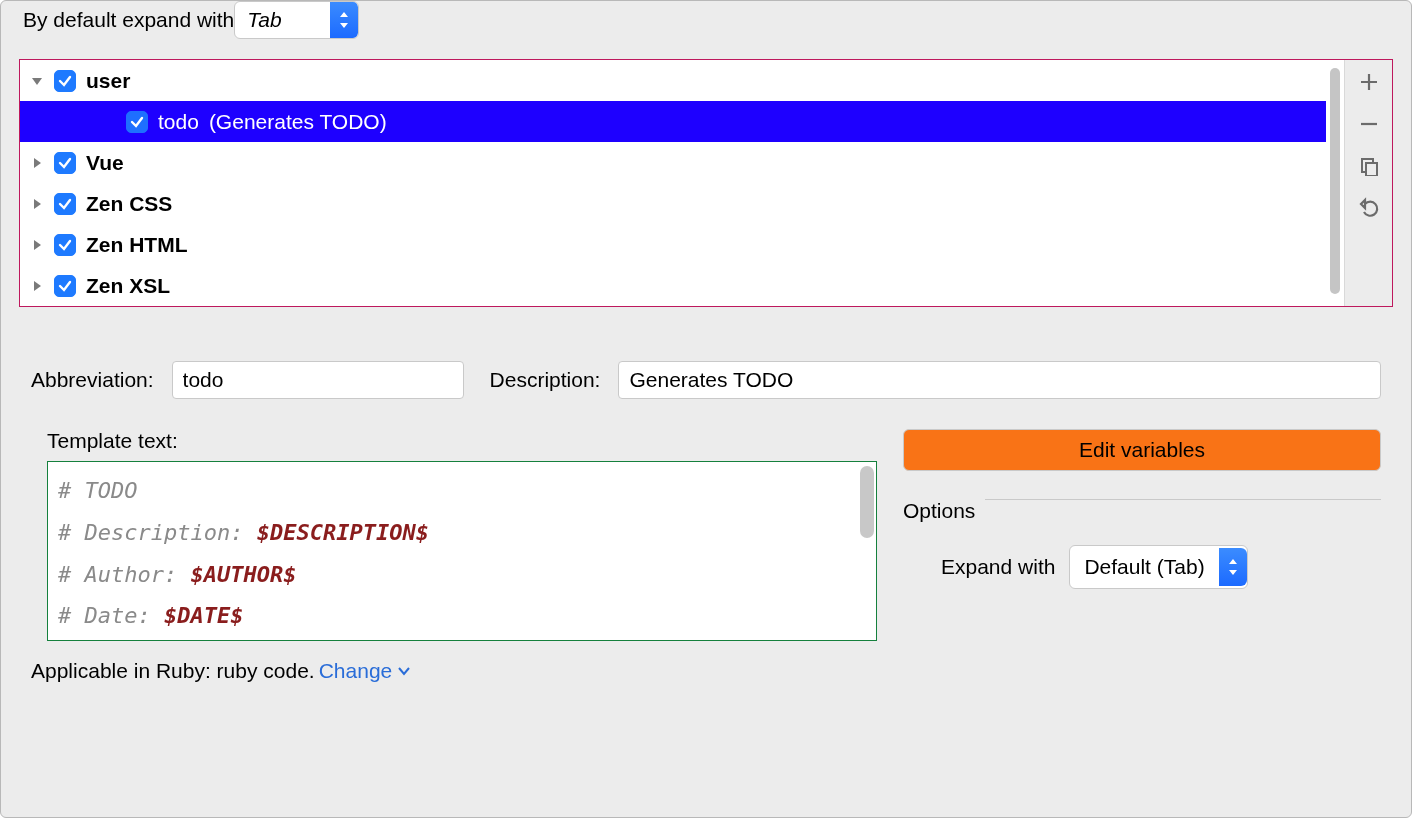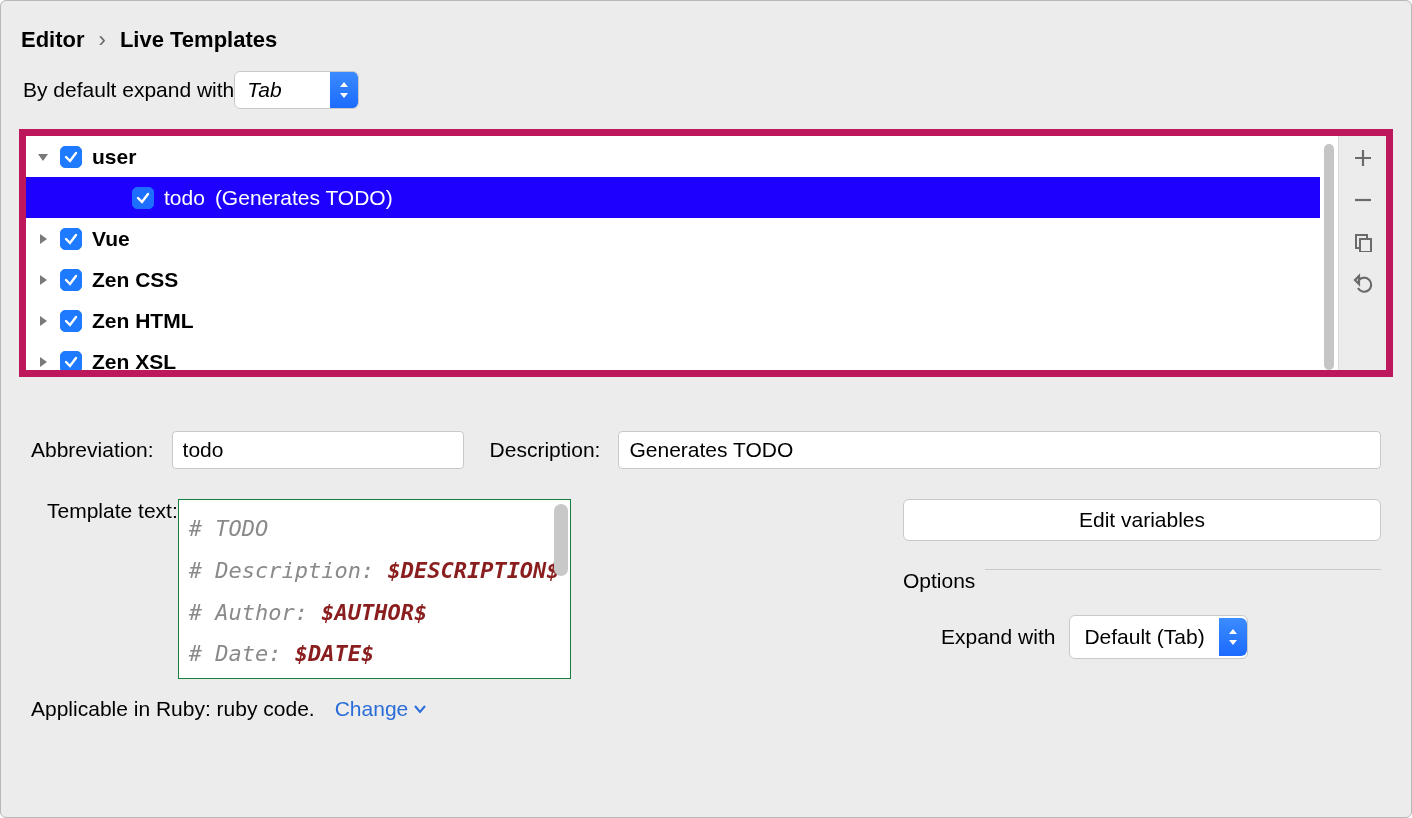--- a/index.html
+++ b/index.html
@@ -53,21 +53,21 @@
       border-left: none;
       display: flex;
       align-items: center;
       justify-content: center;
       border-radius: 0 6px 6px 0;
     }
     .chevpair svg { display:block; }
     .tree-area {
       display: flex;
       margin: 0 18px;
-      border: 7px solid #be185d;
+      border: 1px solid #be185d;
       background: #fff;
       height: 248px;
     }
     .tree {
       flex: 1;
       overflow: hidden;
       position: relative;
     }
     .tree-scrollbar {
       width: 18px;
@@ -143,21 +143,21 @@
       font-size: 21px;
       font-family: inherit;
     }
     .abbrev-input { width: 292px; }
     .desc-input { flex: 1; }
     .form-row2 {
       display: flex;
       gap: 26px;
       padding: 30px 30px 0 30px;
     }
-    .left-col { flex: 1; display:flex; flex-direction:row;padding-left:16px;}
+    .left-col { flex: 1; display:flex; flex-direction:column;padding-left:16px;}
     .right-col { width: 478px; display:flex; flex-direction:column; }
     .label2 { font-size: 21px; margin-bottom: 8px; }
     .textarea-wrap {
       position: relative;
       border: 1px solid #15803d;
       background: #fff;
       height: 180px;
       font-family: "Menlo", "Consolas", monospace;
       font-size: 22px;
       font-style: italic;
@@ -168,21 +168,21 @@
     }
     .textarea-wrap .var { color: #8a1d1d; font-weight: 700; }
     .ta-scrollbar {
       position: absolute;
       right: 2px; top: 4px;
       width: 14px; height: 72px;
       background: #c8c8c8;
       border-radius: 7px;
     }
     .btn {
-      background: #ffffff;
+      background: #f97316;
       border: 1px solid #c9c9c9;
       border-radius: 6px;
       height: 42px;
       font-size: 21px;
       display: flex;
       align-items: center;
       justify-content: center;
       cursor: pointer;
     }
     .options-hdr {
@@ -224,34 +224,29 @@
       gap: 14px;
       margin-top: 22px;
       padding-left: 56px;
       font-size: 21px;
     }
     .applicable {
       padding: 18px 30px 0 30px;
       font-size: 21px;
       display: flex;
       align-items: center;
-      gap: 20px;
+      gap: 4px;
     }
     .change-link { color: #2a6dd8; display:inline-flex; align-items:center; gap:6px; cursor:pointer;}
   </style>
 </head>
 <body>
 
 <div class="panel">
 
-  <div class="breadcrumb">
-    <b>Editor</b>
-    <span class="bc-sep">›</span>
-    <b>Live Templates</b>
-  </div>
 
   <div class="row-expand">
     <span>By default expand with</span>
     <div class="select-wrap">
       <span class="sel-text">Tab</span>
       <span class="sel-btn chevpair">
         <svg width="10" height="16" viewBox="0 0 10 16">
             <path d="M5 0 L9 5 L1 5 Z M5 16 L1 11 L9 11 Z" fill="#fff"></path>
           </svg>
       </span>

